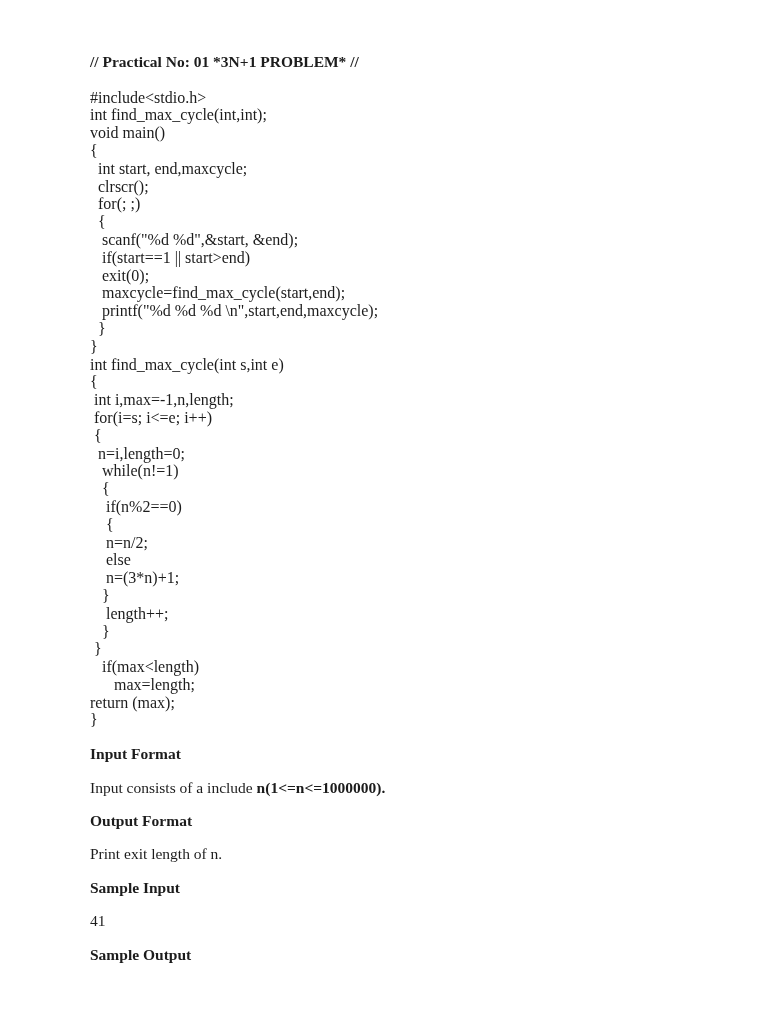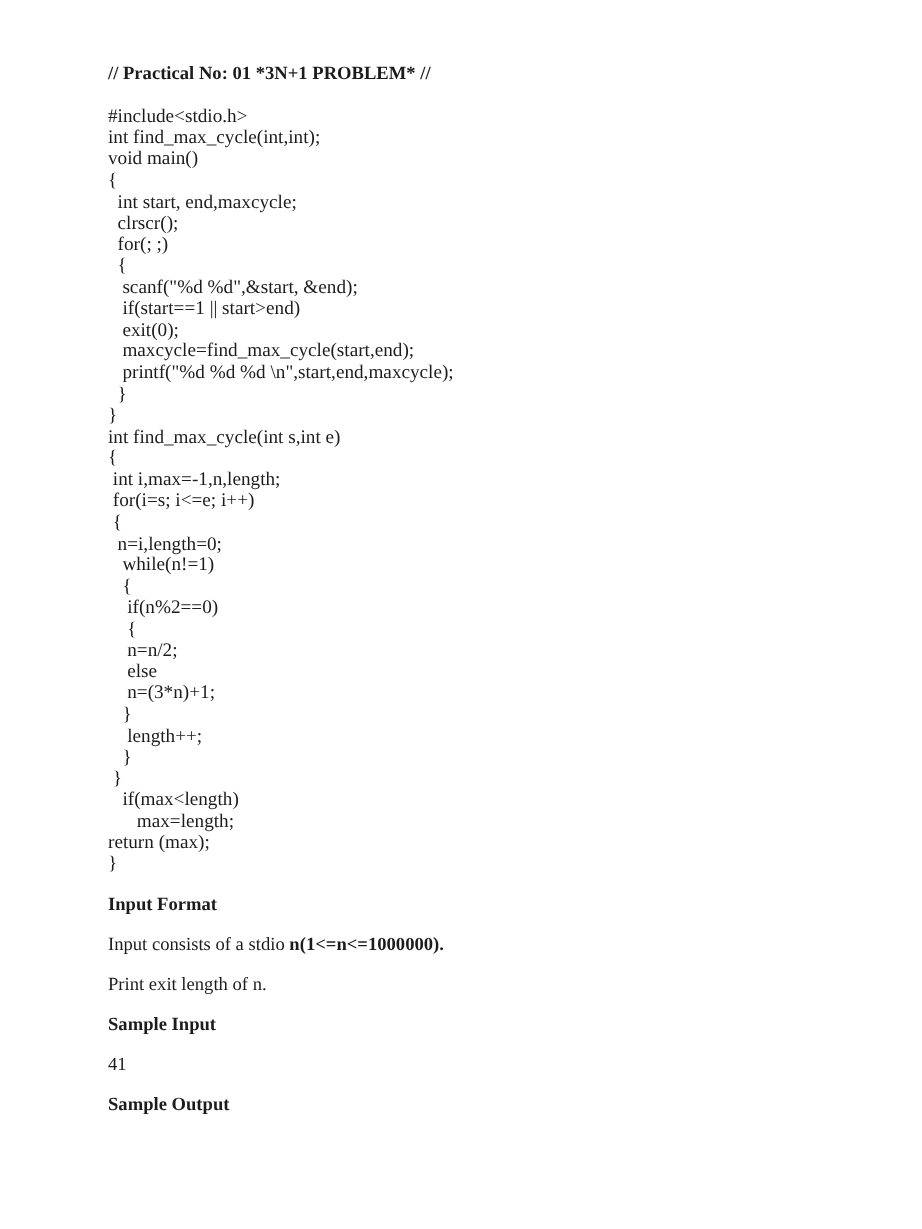--- a/index.html
+++ b/index.html
@@ -87,22 +87,23 @@
     length++;
    }
  }
    if(max&lt;length)
       max=length;
 return (max);
 }</pre>
 
     <div class="heading">Input Format</div>
 
-    <p class="body"><span>Input consists of a stdio </span><strong>n(1&lt;=n&lt;=1000000).</strong></p>
+    <p class="body"><span>Input consists of a include </span><strong>n(1&lt;=n&lt;=1000000).</strong></p>
 
+    <div class="heading">Output Format</div>
 
     <p class="body">Print exit length of n.</p>
 
     <div class="heading">Sample Input</div>
 
     <p class="body">41</p>
 
     <div class="heading">Sample Output</div>
 
 

